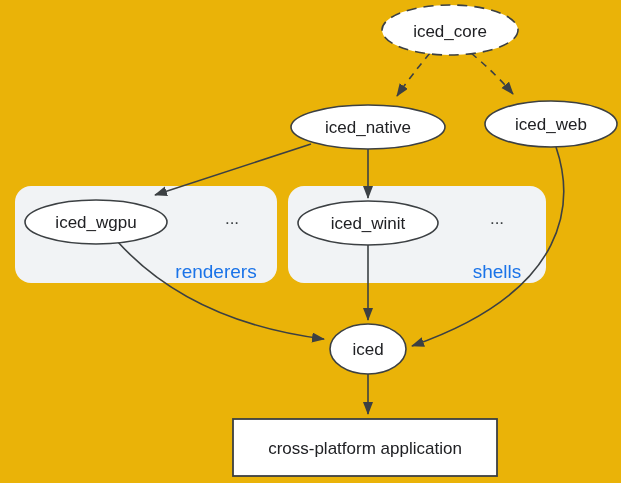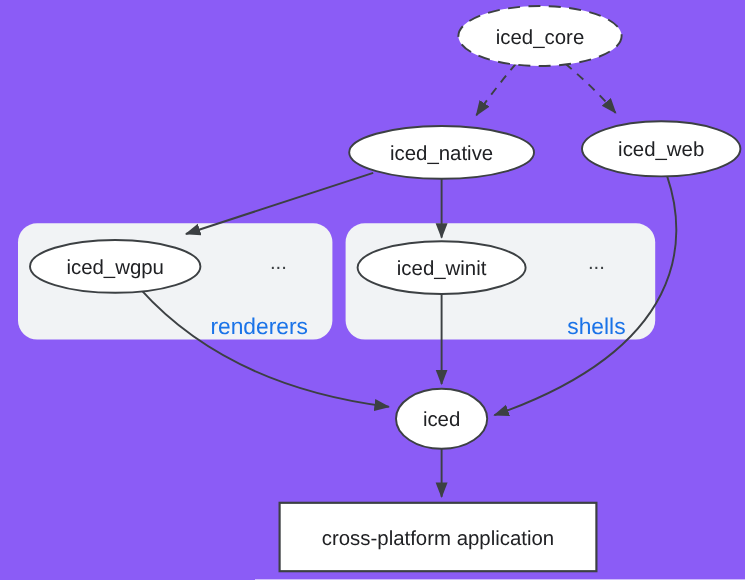--- a/index.html
+++ b/index.html
@@ -4,21 +4,21 @@
 <style>
   html, body {
     margin: 0;
     padding: 0;
     background: #ffffff;
   }
   .stage {
     position: relative;
     width: 621px;
     height: 483px;
-    background: #8b5cf6;
+    background: #eab308;
     font-family: "Liberation Sans", sans-serif;
   }
   svg { display: block; }
 
   .group-box {
     fill: #f1f3f5;
     stroke: none;
   }
   .node-shape {
     fill: #ffffff;

